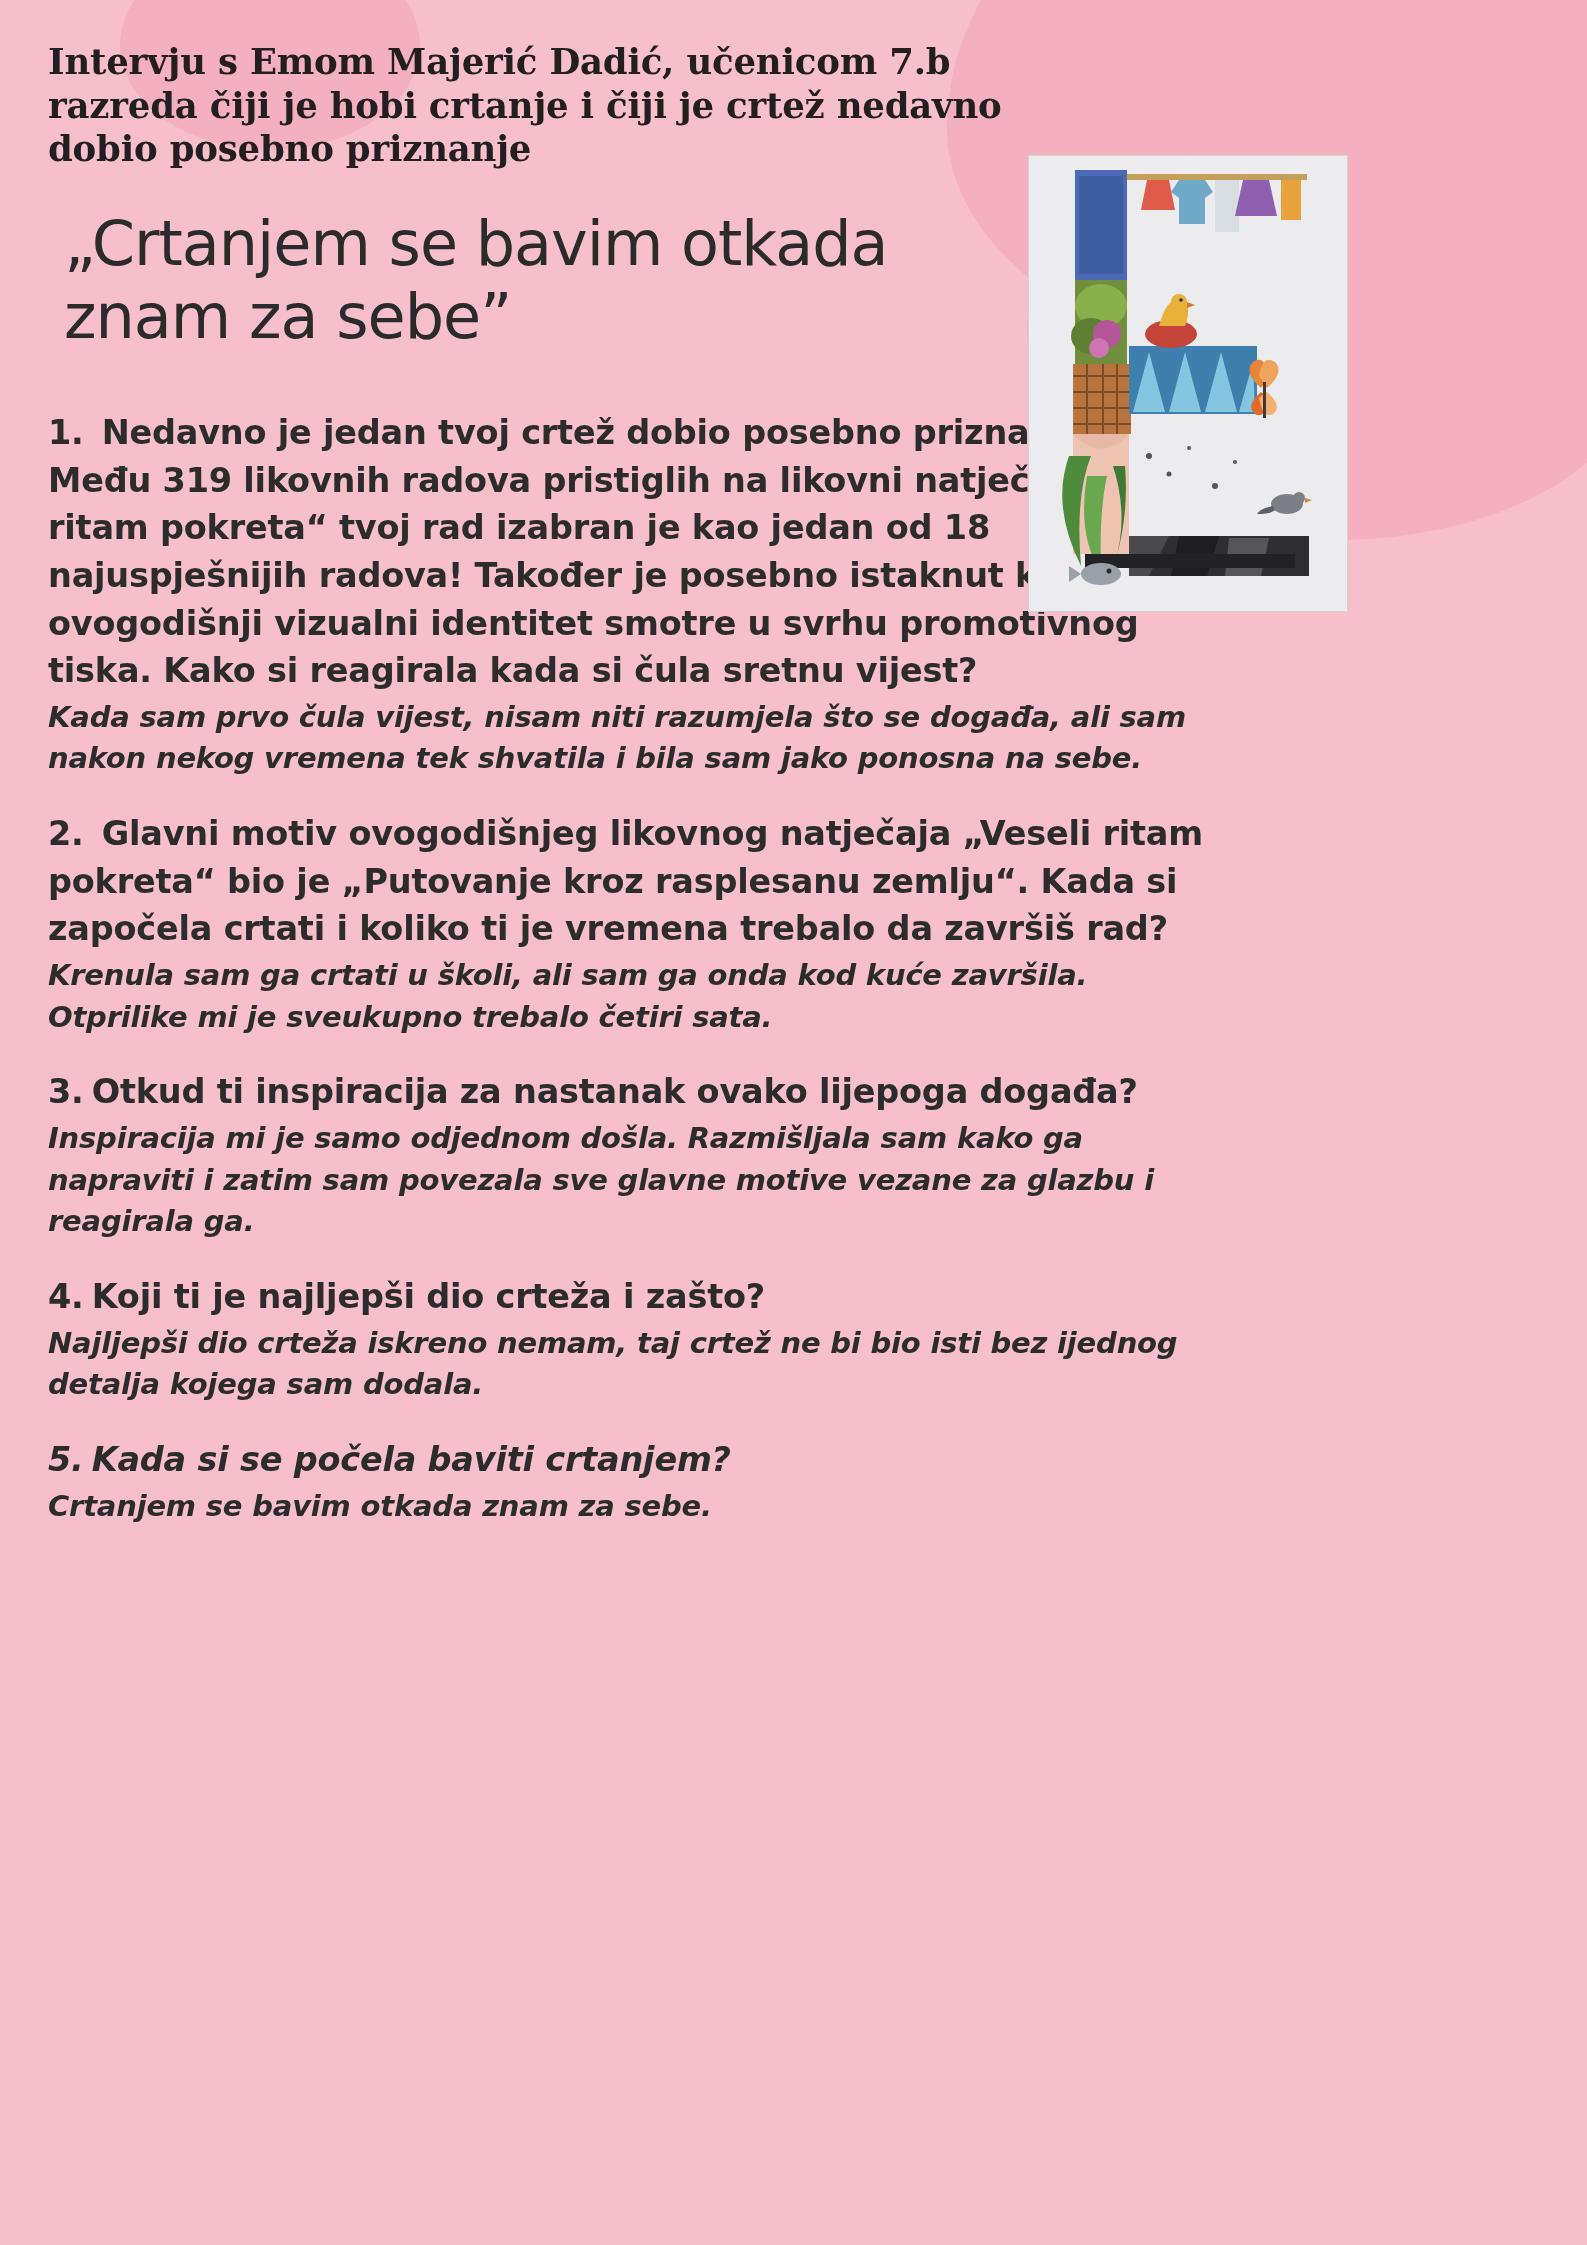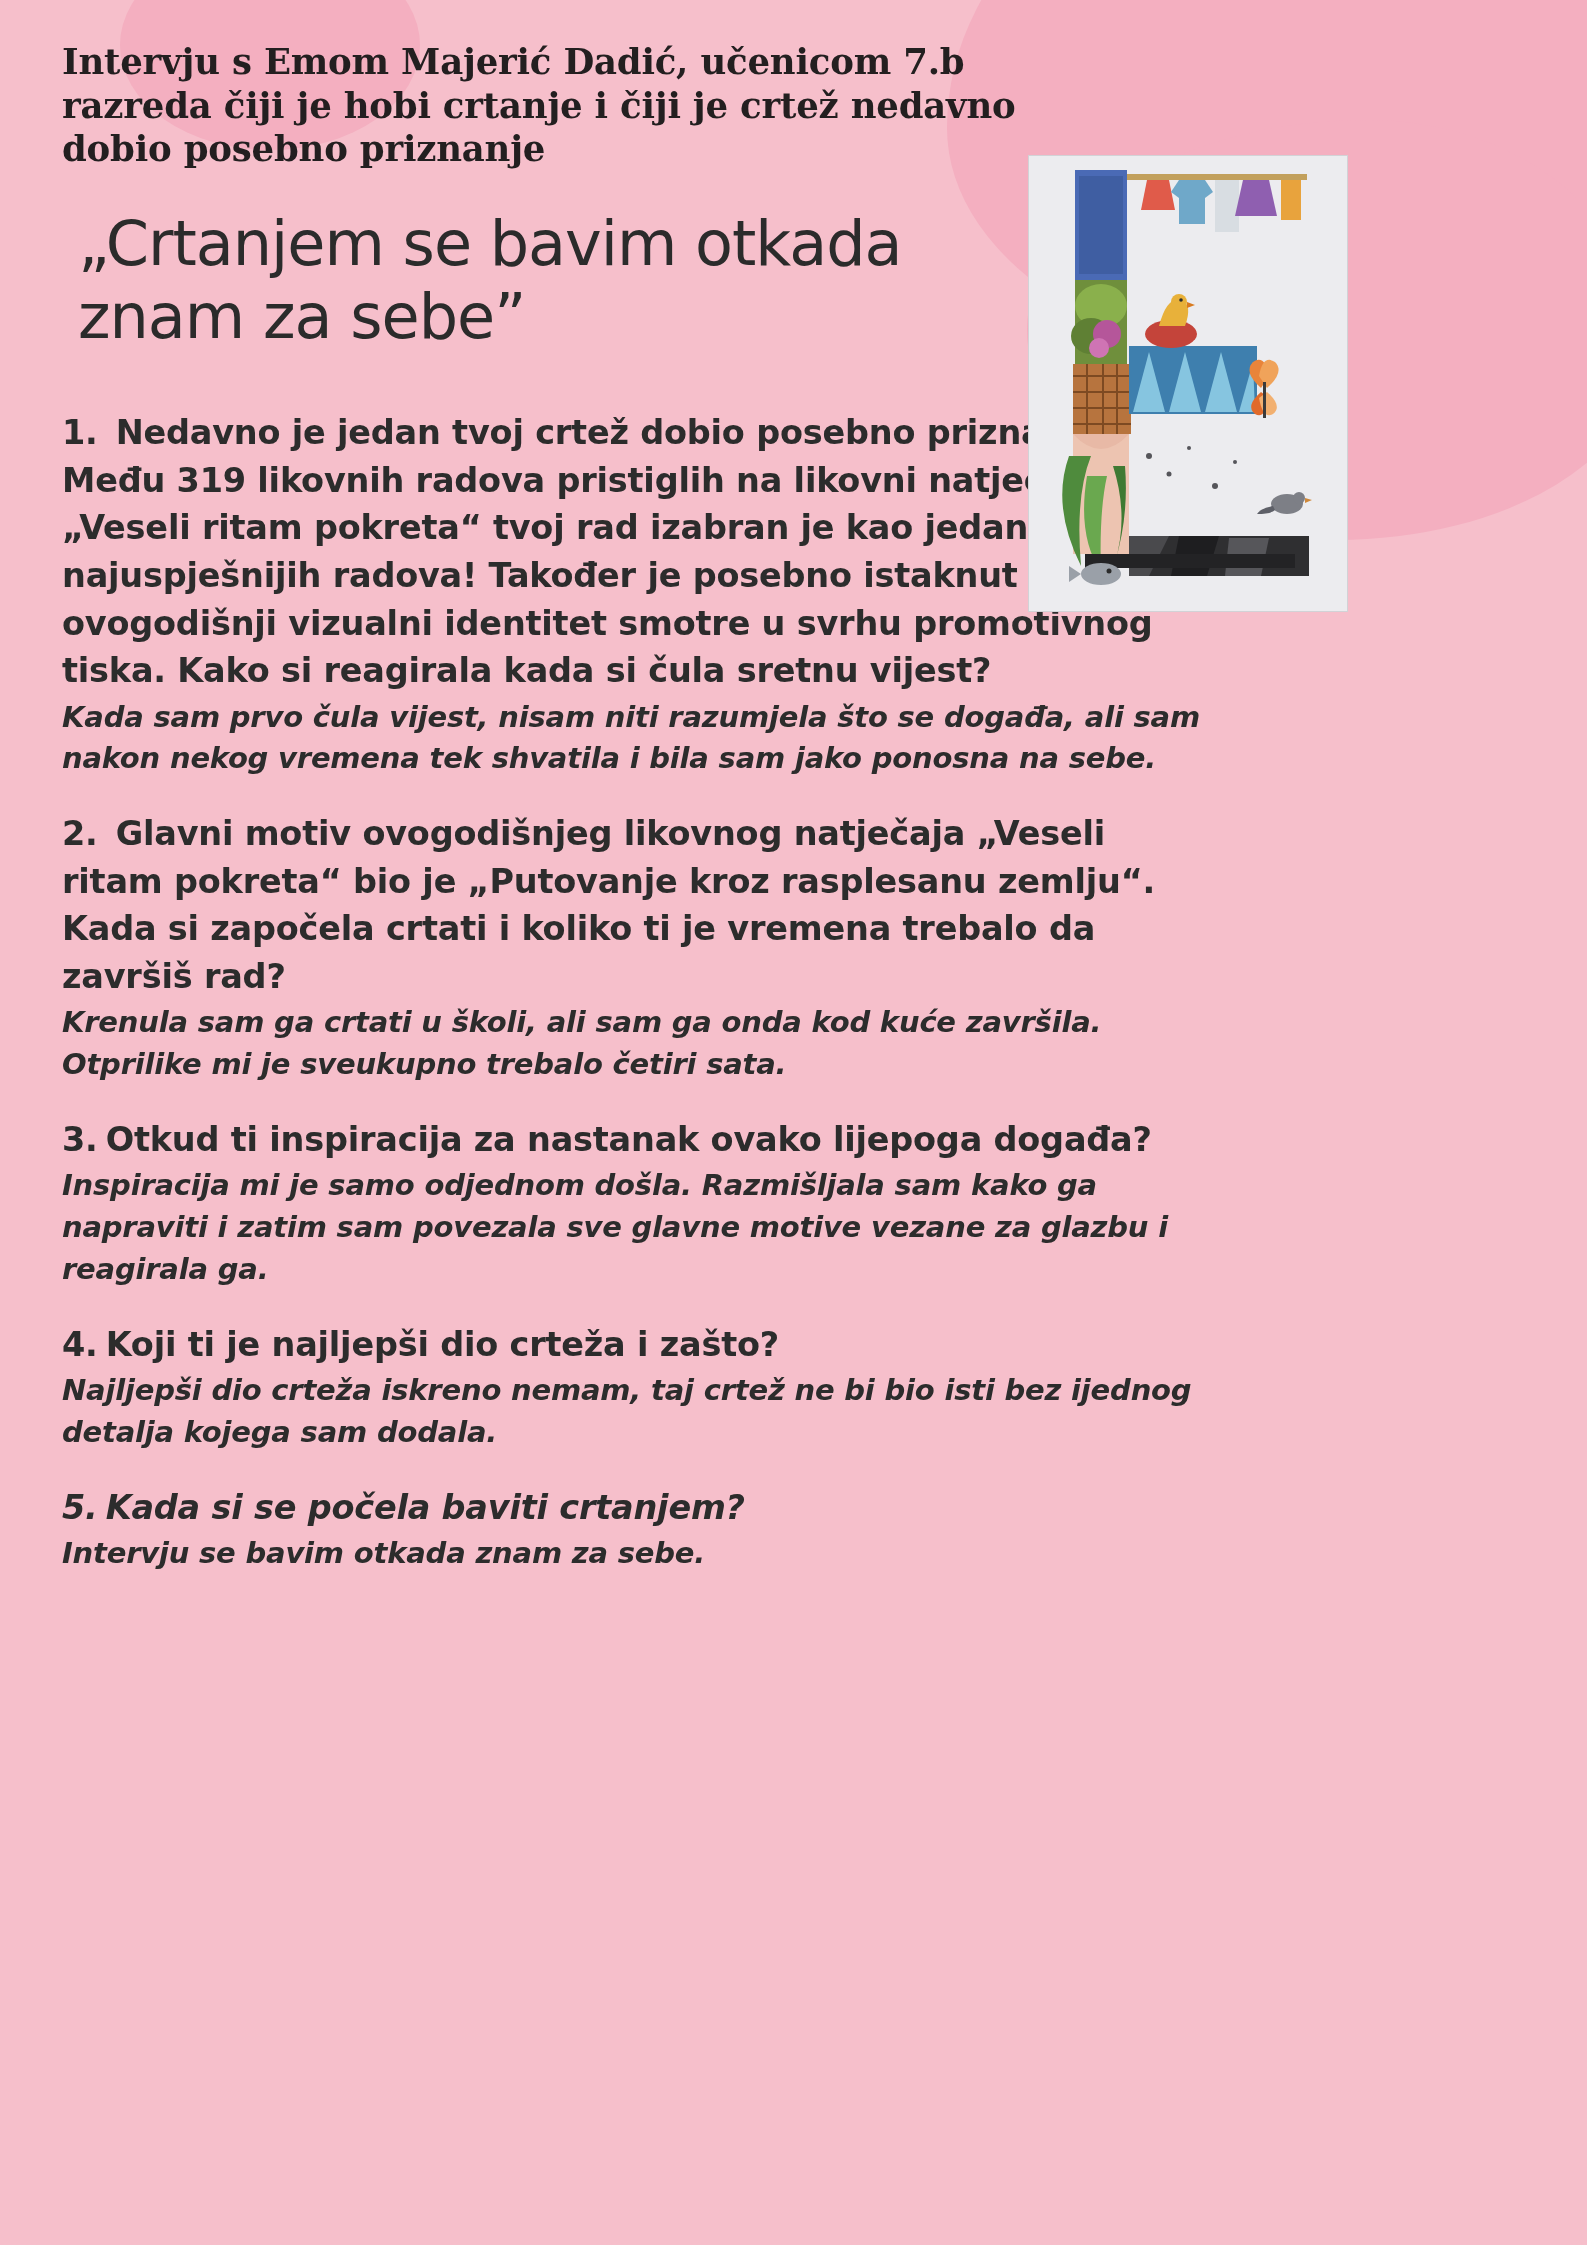--- a/index.html
+++ b/index.html
@@ -40,21 +40,21 @@
     width: 300px;
     height: 210px;
     left: 120px;
     top: -60px;
     border-radius: 50%;
   }
 
   .page {
     position: relative;
     z-index: 2;
-    padding: 40px 62px 0 62px;
+    padding: 40px 62px 0 48px;
     box-sizing: border-box;
     width: 1275px;
   }
 
   
   .kicker {
     font-family: "DejaVu Serif", serif;
     font-weight: bold;
     font-size: 35.5px;
     line-height: 1.23;
@@ -155,21 +155,21 @@
       <p class="question">
         <span class="num">4.</span><span>Koji ti je najljepši dio crteža i zašto?</span>
       </p>
       <p class="answer">Najljepši dio crteža iskreno nemam, taj crtež ne bi bio isti bez ijednog detalja kojega sam dodala.</p>
     </div>
 
     <div class="qa-block q-inline">
       <p class="question" style="font-style:italic;">
         <span class="num">5.</span><span>Kada si se počela baviti crtanjem?</span>
       </p>
-      <p class="answer">Intervju se bavim otkada znam za sebe.</p>
+      <p class="answer">Crtanjem se bavim otkada znam za sebe.</p>
     </div>
 
   </div>
 </div>
 
 <div class="artwork">
   <svg class="art-svg" viewBox="0 0 318 455" preserveAspectRatio="none">
     <rect x="0" y="0" width="318" height="455" fill="#ececef"></rect>
 
     <rect x="46" y="14" width="52" height="110" fill="#3f5fa8"></rect>

